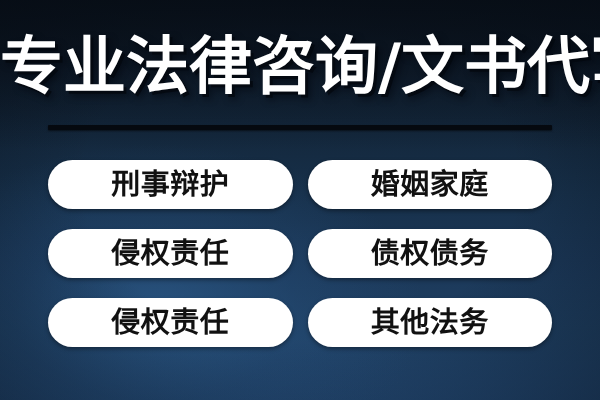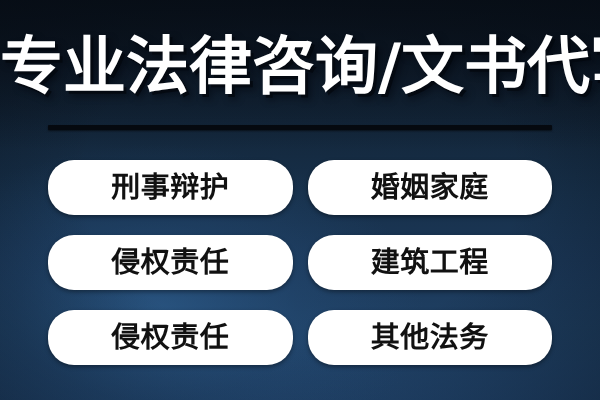--- a/index.html
+++ b/index.html
@@ -108,21 +108,21 @@
     flex-direction: column;
     gap: 20px;
   }
   .pill-row {
     display: flex;
     flex-direction: row;
     gap: 15px;
   }
   .pill {
     flex: 1 1 0;
-    height: 55px;
+    height: 49px;
     background: #ffffff;
     border-radius: 26px;
     display: flex;
     align-items: center;
     justify-content: center;
     color: #111111;
     font-size: 29px;
     font-weight: 700;
     line-height: 1;
     letter-spacing: 0.5px;
@@ -150,21 +150,21 @@
 
     <div class="pill-grid">
 
       <div class="pill-row">
         <div class="pill">刑事辩护</div>
         <div class="pill">婚姻家庭</div>
       </div>
 
       <div class="pill-row">
         <div class="pill">侵权责任</div>
-        <div class="pill">建筑工程</div>
+        <div class="pill">债权债务</div>
       </div>
 
       <div class="pill-row">
         <div class="pill">侵权责任</div>
         <div class="pill">其他法务</div>
       </div>
 
     </div>
   </div>
 </div>

